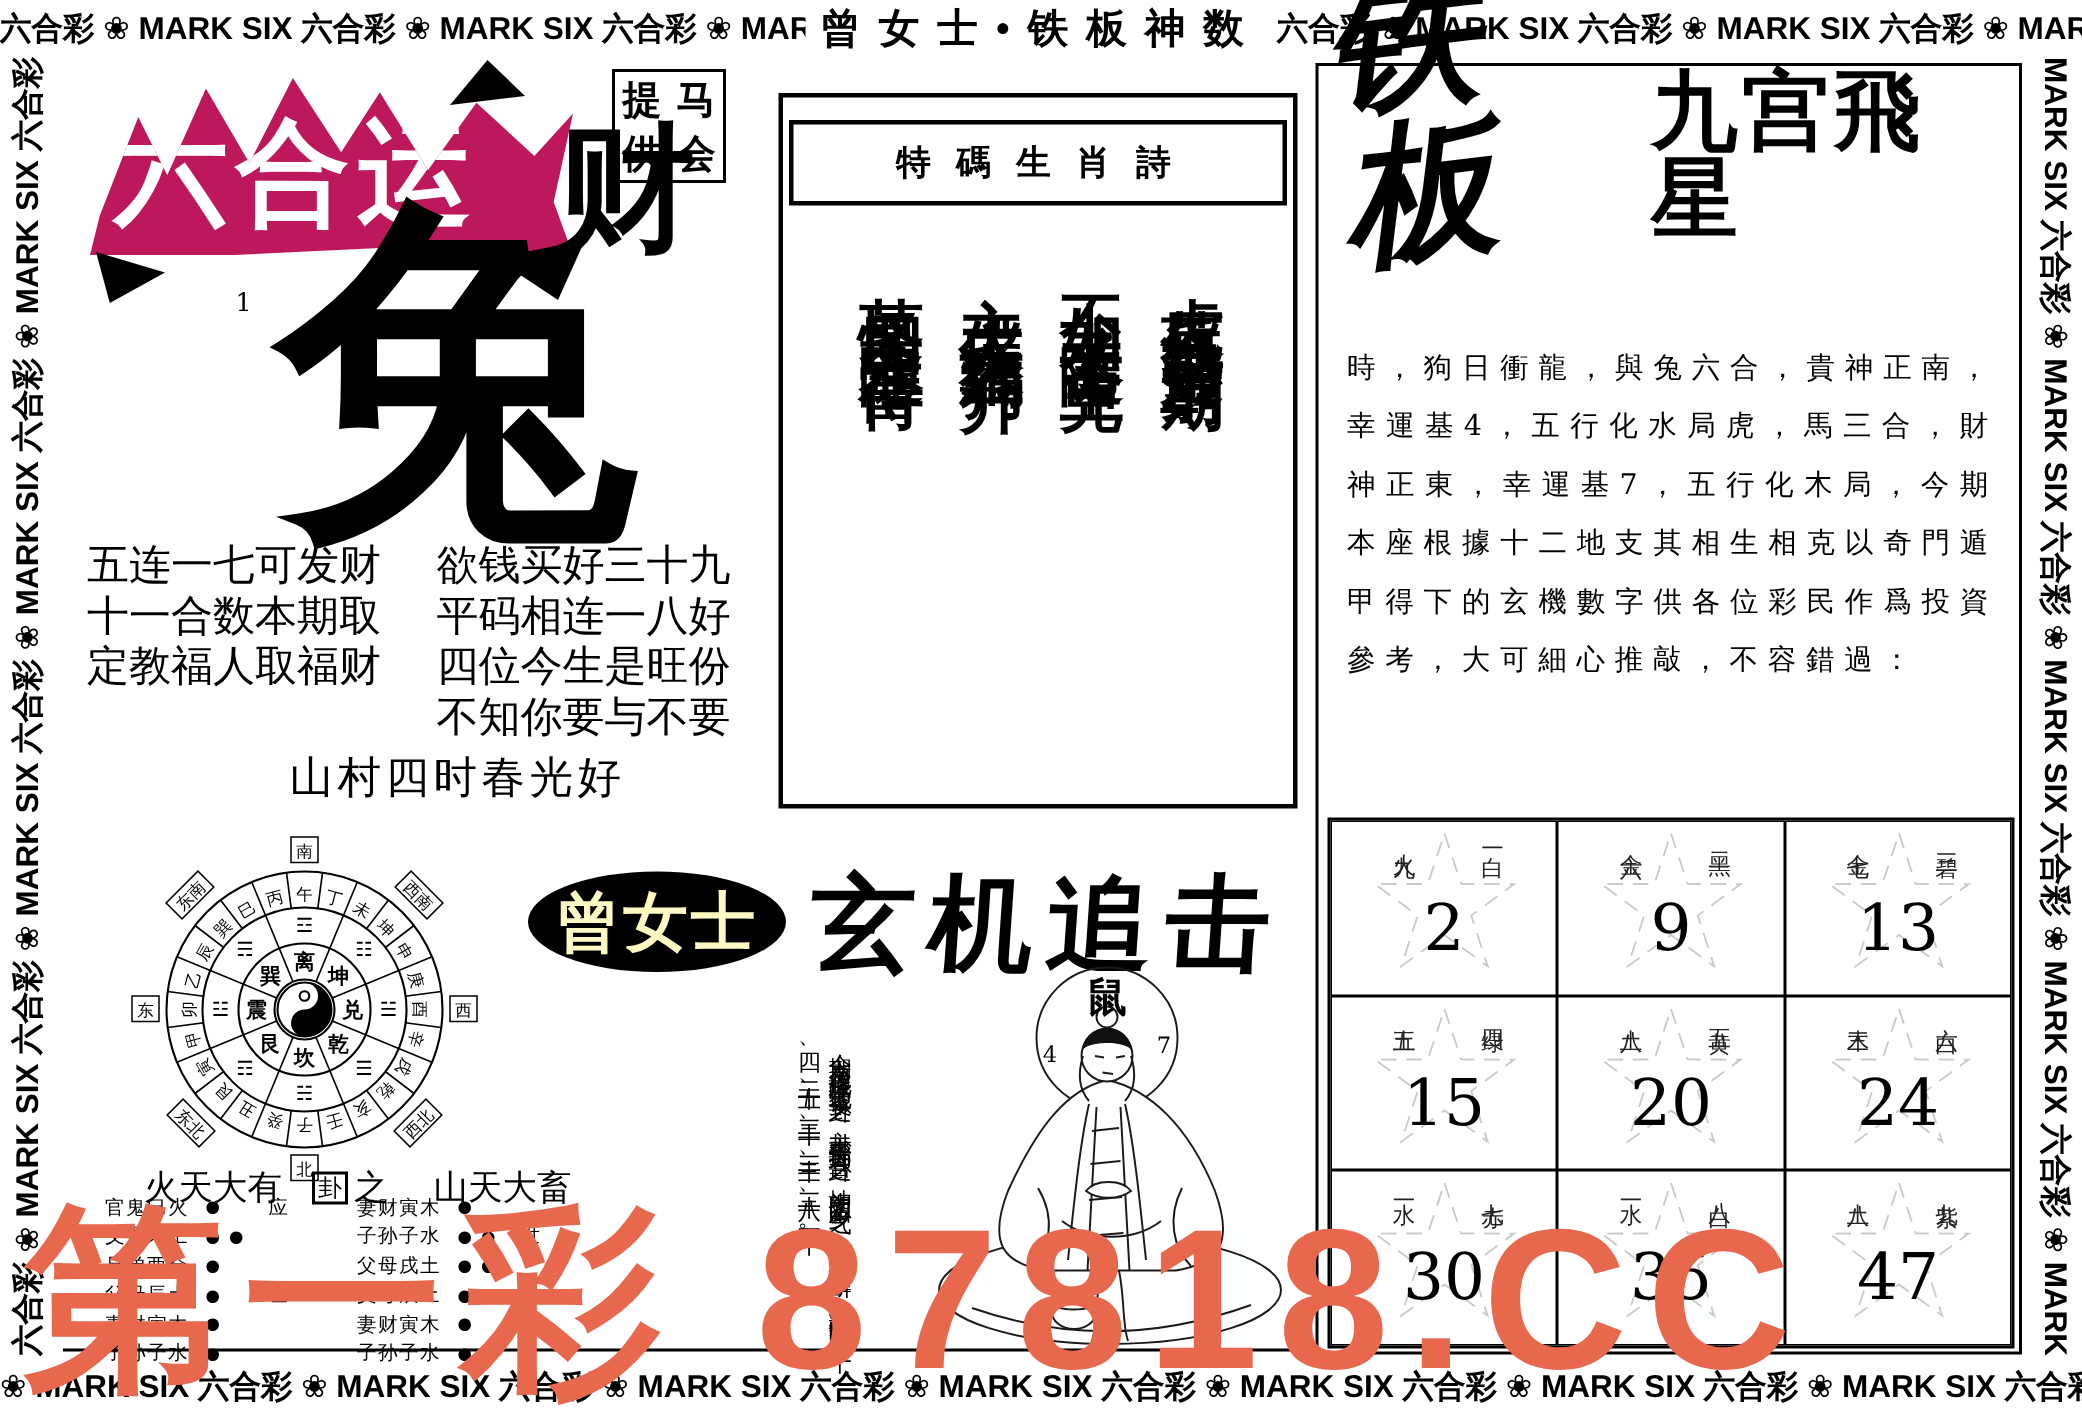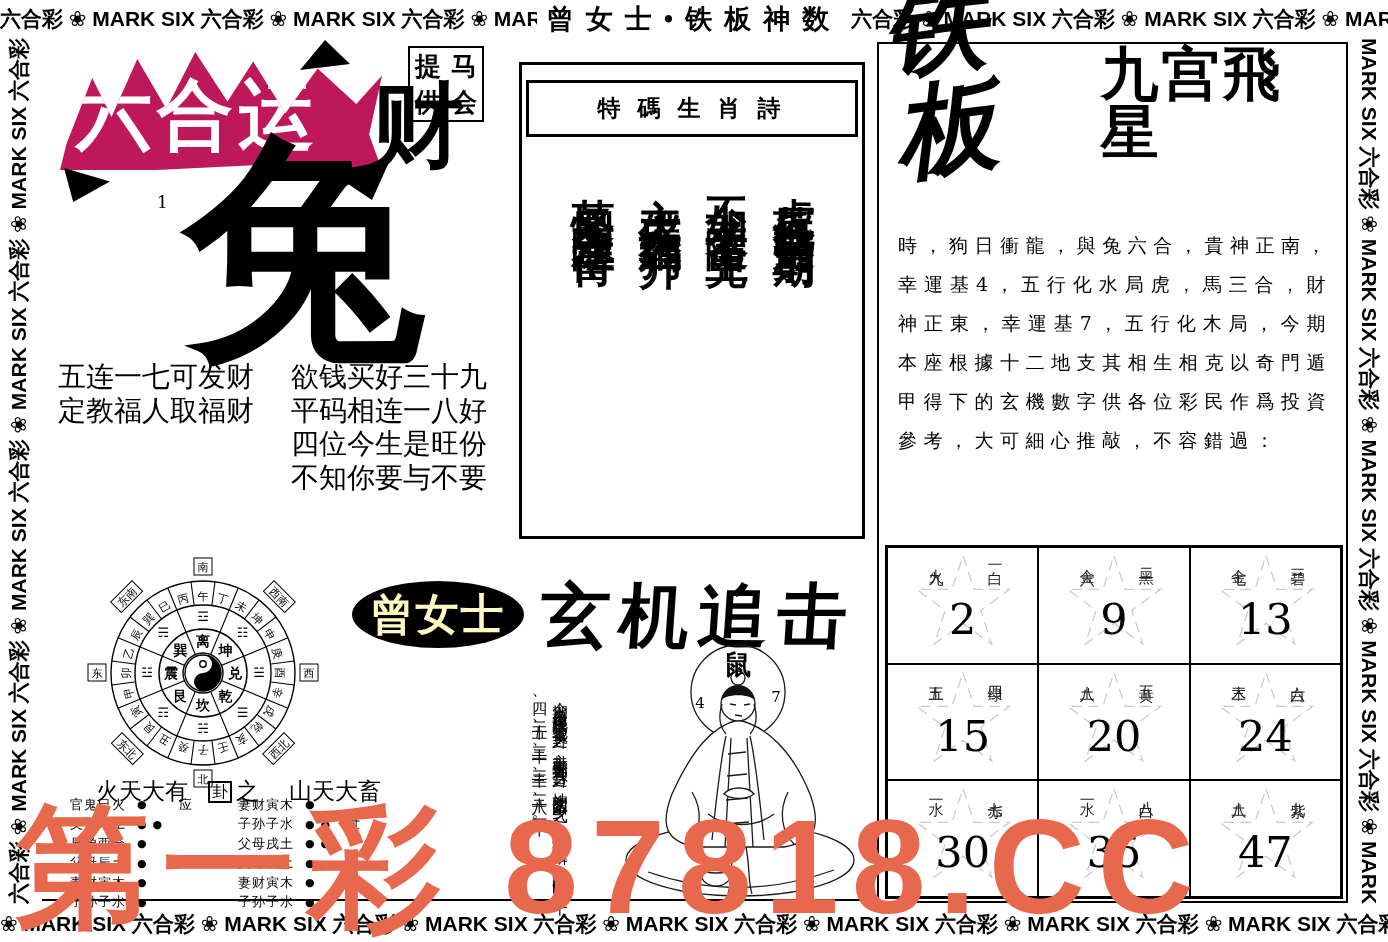--- a/index.html
+++ b/index.html
@@ -129,29 +129,31 @@
     <span>供</span>
     <span>会</span>
   </div>
 
   <div id="corner-1">1</div>
   <div id="zodiac">兔</div>
 
   <div id="poem">
     <div class="col">
       <div>五连一七可发财</div>
+      <div>十一合数本期取</div>
       <div>定教福人取福财</div>
     </div>
     <div class="col">
       <div>欲钱买好三十九</div>
       <div>平码相连一八好</div>
       <div>四位今生是旺份</div>
       <div>不知你要与不要</div>
     </div>
   </div>
+  <div id="spring-line">山村四时春光好</div>
 
   <div id="sx-box">
     <div id="sx-titlebox">特碼生肖詩</div>
     <div id="sx-cols">
       <div class="sx-col">莫怪四人隨富侍</div>
       <div class="sx-col">主大僕大鷄狗升</div>
       <div class="sx-col">不如犬子隨主兒</div>
       <div class="sx-col">虎落無勢是窮期</div>
     </div>
   </div>

